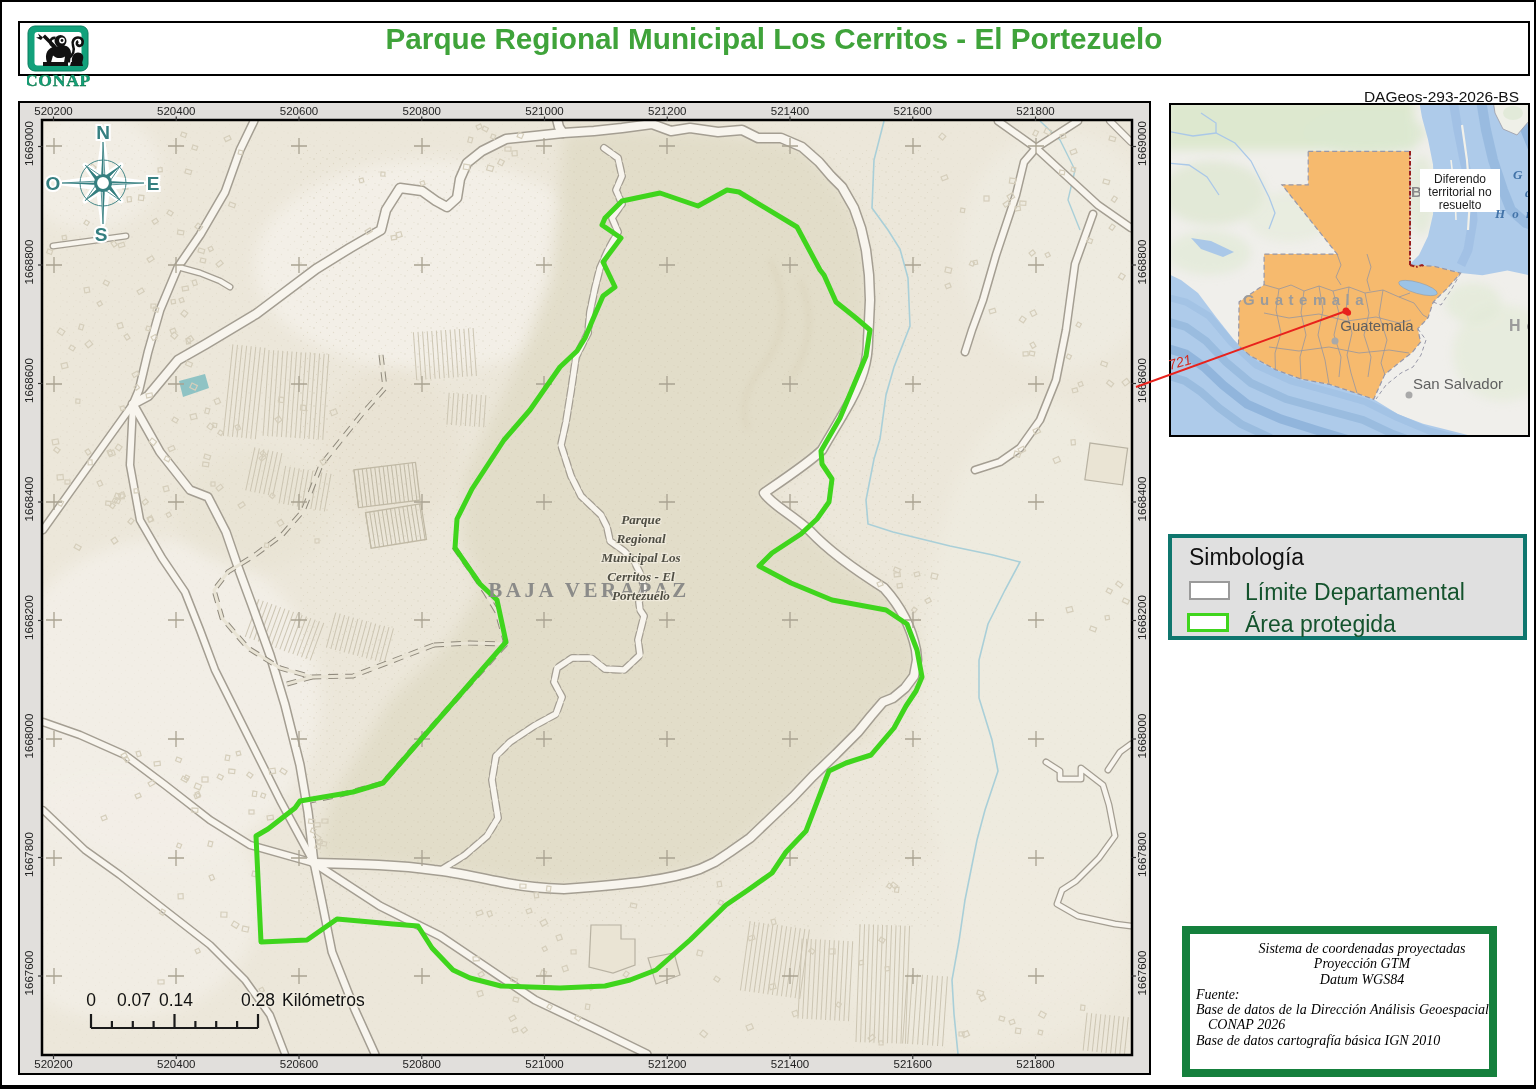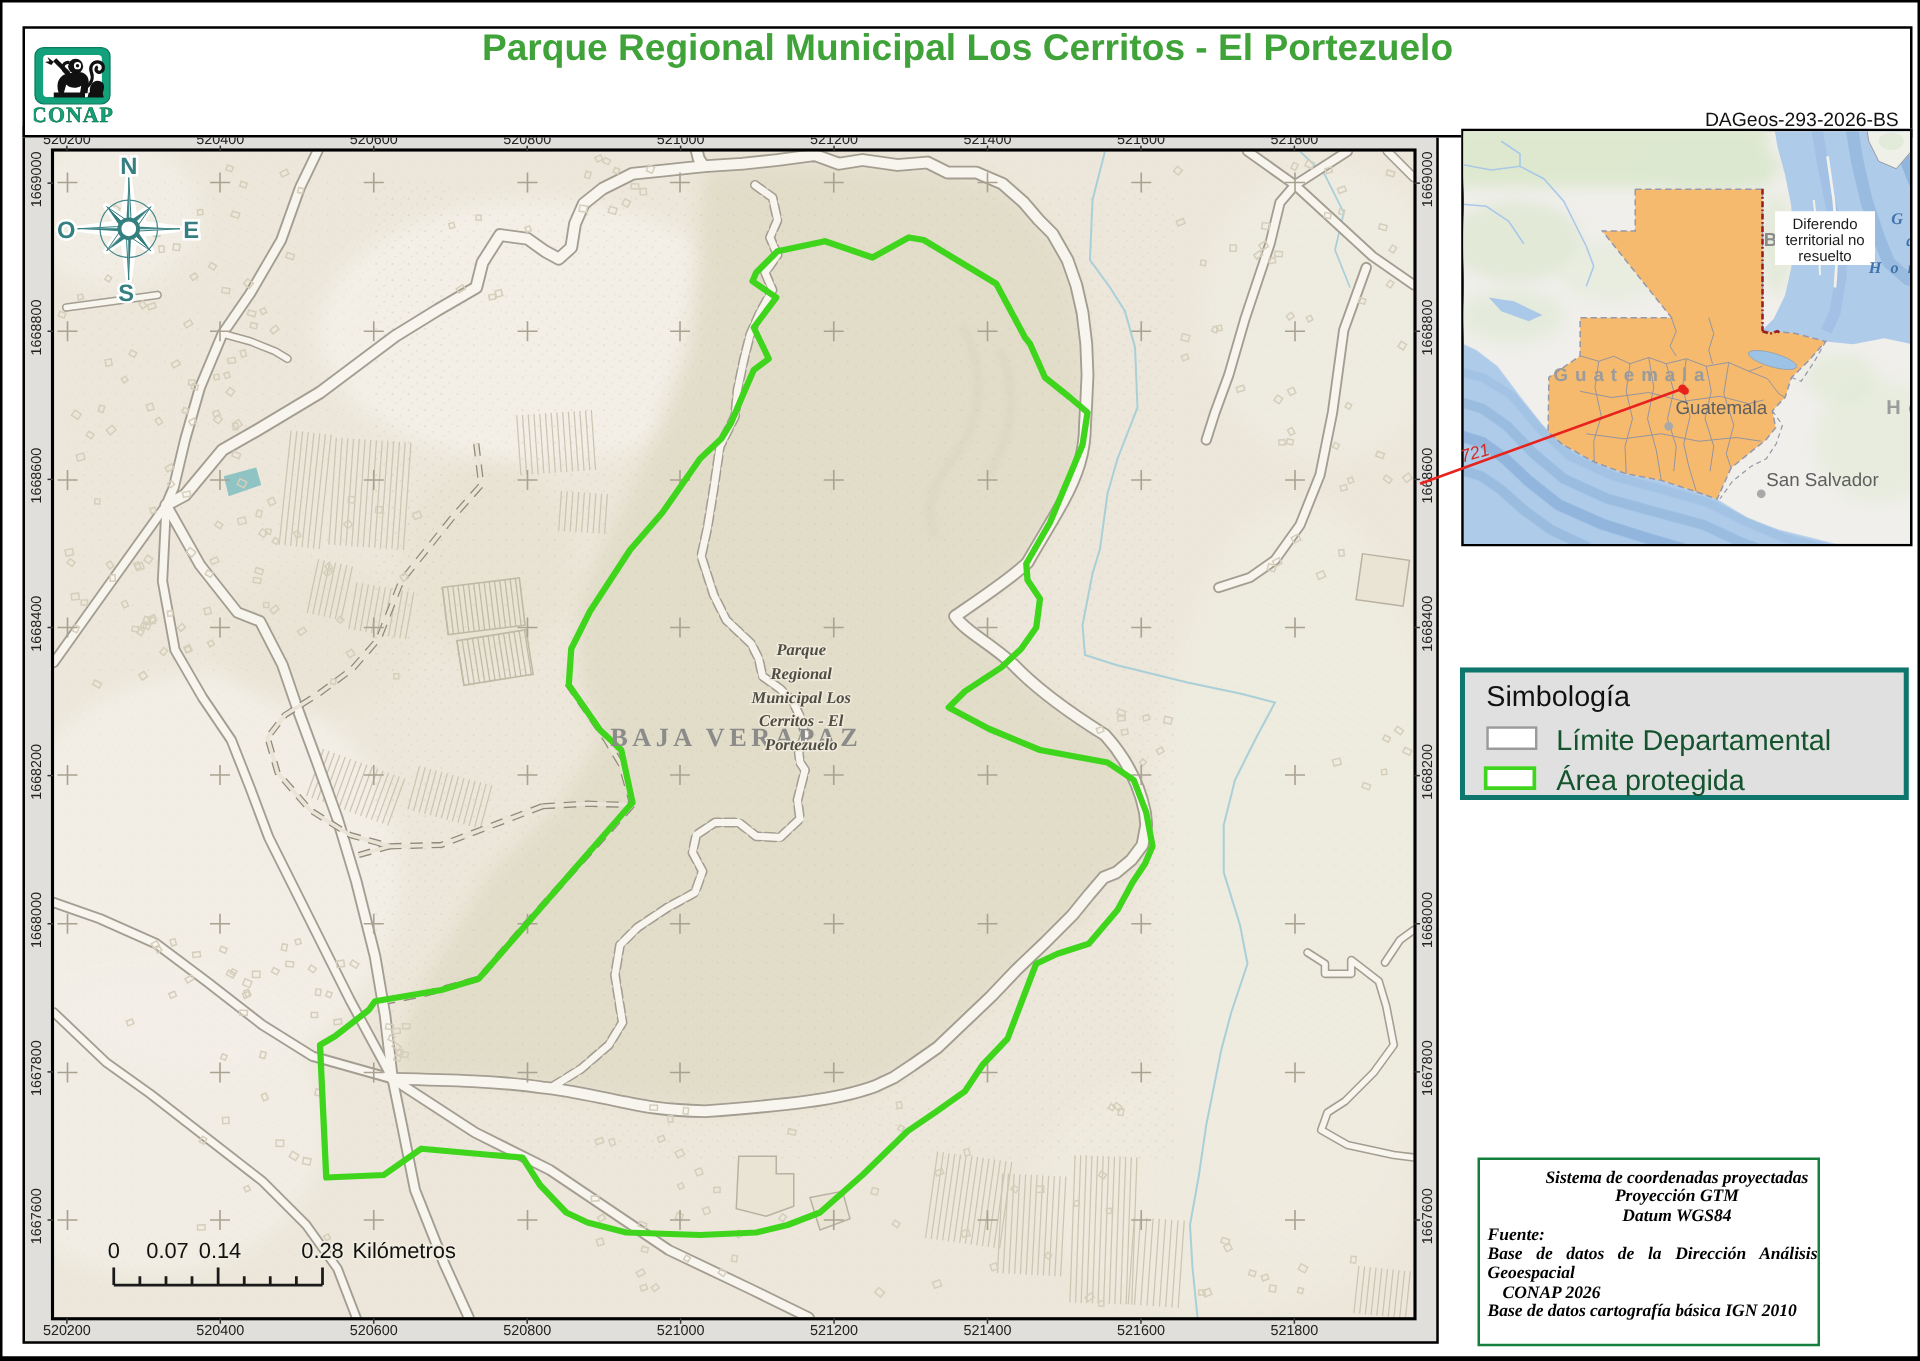--- a/index.html
+++ b/index.html
@@ -1,28 +1,28 @@
 <!DOCTYPE html>
 <html><head><meta charset="utf-8">
 <style>
 *{margin:0;padding:0;box-sizing:border-box}
 body{width:1536px;height:1089px;position:relative;background:#ffffff;font-family:"Liberation Sans",sans-serif;overflow:hidden}
 .pageborder{position:absolute;left:0;top:0;width:1536px;height:1089px;border:2px solid #000;border-bottom:4px solid #000}
-.header{position:absolute;left:18px;top:21px;width:1512px;height:89px;border:2px solid #000;background:#fff}
+.header{position:absolute;left:18px;top:21px;width:1512px;height:55px;border:2px solid #000;background:#fff}
 .title{position:absolute;left:0;top:-1px;width:100%;text-align:center;font-size:29.7px;font-weight:bold;color:#3fa33a;letter-spacing:0px}
 .dageos{position:absolute;right:9px;top:65px;font-size:15.5px;color:#111}
-.logo{position:absolute;left:7px;top:14px}
+.logo{position:absolute;left:7px;top:2px}
 .mapframe{position:absolute;left:18px;top:101px;width:1133px;height:974px;border:2px solid #000;background:#e1dfdc}
 .insetbox{position:absolute;left:1169px;top:103px;width:361px;height:334px;border:2px solid #000;background:#eef;overflow:hidden}
 .legend{position:absolute;left:1168px;top:534px;width:359px;height:106px;border:4px solid #0f766e;background:#e0e0e0}
 .legend .t{position:absolute;left:17px;top:6px;font-size:23px;color:#111}
 .leg-item{position:absolute;left:17px;font-size:23px;color:#14532d}
 .sw1{position:absolute;left:17px;top:43px;width:41px;height:19px;background:#fff;border:2px solid #9a9a9a}
 .sw2{position:absolute;left:15px;top:75px;width:42px;height:19px;background:#fff;border:3.5px solid #3fd51d}
-.infobox{position:absolute;left:1182px;top:926px;width:274px;height:151px;border:2px solid #15803d;background:#fff;font-family:"Liberation Serif",serif;font-weight:bold;font-style:italic;font-size:14px;color:#000}
+.infobox{position:absolute;left:1182px;top:926px;width:315px;height:151px;border:8px solid #15803d;background:#fff;font-family:"Liberation Serif",serif;font-weight:normal;font-style:italic;font-size:14px;color:#000}
 .infobox div{line-height:15.3px}
 svg{display:block}
 </style></head><body>
 <div class="mapframe"></div>
 <svg style="position:absolute;left:0;top:0" width="1536" height="1089" viewBox="0 0 1536 1089">
 <defs>
 <filter id="blur8" x="-40%" y="-40%" width="180%" height="180%">
         <feGaussianBlur stdDeviation="8"></feGaussianBlur>
       </filter>
 <filter id="blur6" x="-40%" y="-40%" width="180%" height="180%">

